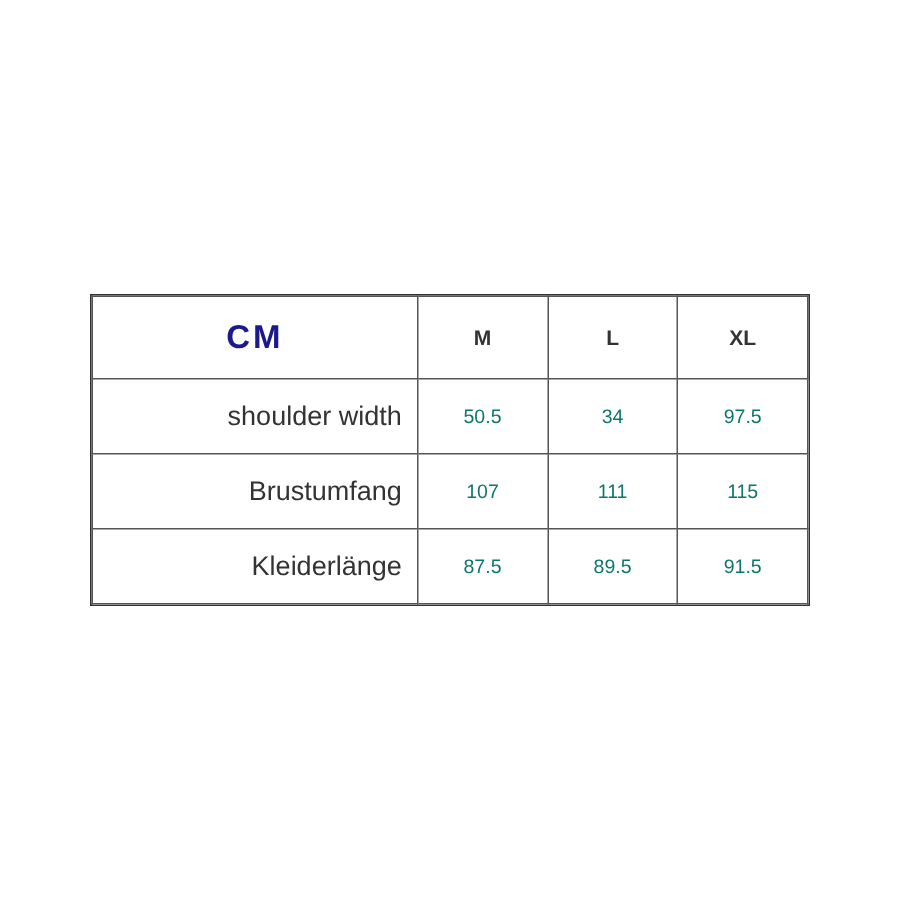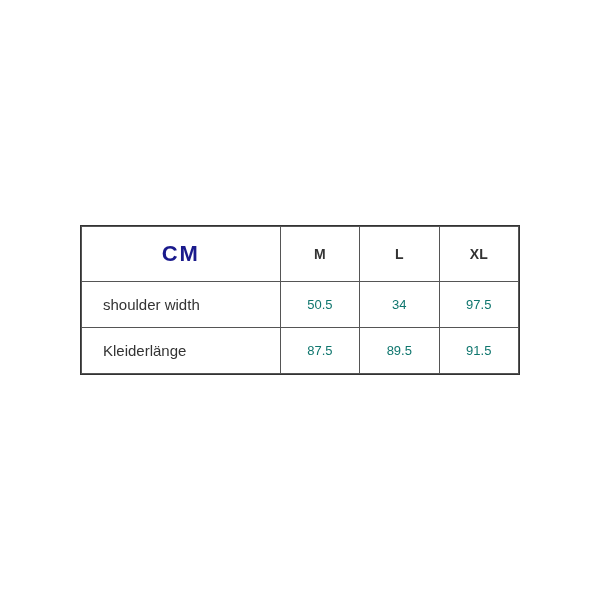--- a/index.html
+++ b/index.html
@@ -13,21 +13,21 @@
       height: 600px;
       background-color: #ffffff;
       display: flex;
       align-items: center;
       justify-content: center;
       font-family: Arial, sans-serif;
     }
 
     .table-container {
       border: 1.5px solid #333;
-      width: 440px;
+      width: 480px;
     }
 
     table {
       width: 100%;
       border-collapse: collapse;
     }
 
     thead tr th,
     tbody tr td {
       border: 1px solid #555;
@@ -51,23 +51,23 @@
       letter-spacing: 2px;
     }
 
     .header-size {
       font-size: 14px;
       font-weight: bold;
       color: #333;
     }
 
     .row-label {
-      font-size: 15px;
+      font-size: 18px;
       color: #333;
-      text-align: left;
+      text-align: right;
       padding-left: 21px;
     }
 
     .row-value {
       font-size: 13px;
       color: #0f766e;
     }
 
     tbody tr {
       background-color: #fff;
@@ -89,20 +89,26 @@
       </tr>
     </thead>
     <tbody id="table-body">
     <tr>
           <td class="col-label row-label">shoulder width</td>
           <td class="col-m row-value">50.5</td>
           <td class="col-l row-value">34</td>
           <td class="col-xl row-value">97.5</td>
         </tr>
         <tr>
+          <td class="col-label row-label">Brustumfang</td>
+          <td class="col-m row-value">107</td>
+          <td class="col-l row-value">111</td>
+          <td class="col-xl row-value">115</td>
+        </tr>
+        <tr>
           <td class="col-label row-label">Kleiderlänge</td>
           <td class="col-m row-value">87.5</td>
           <td class="col-l row-value">89.5</td>
           <td class="col-xl row-value">91.5</td>
         </tr>
       </tbody>
   </table>
 </div>
 
 </body></html>

